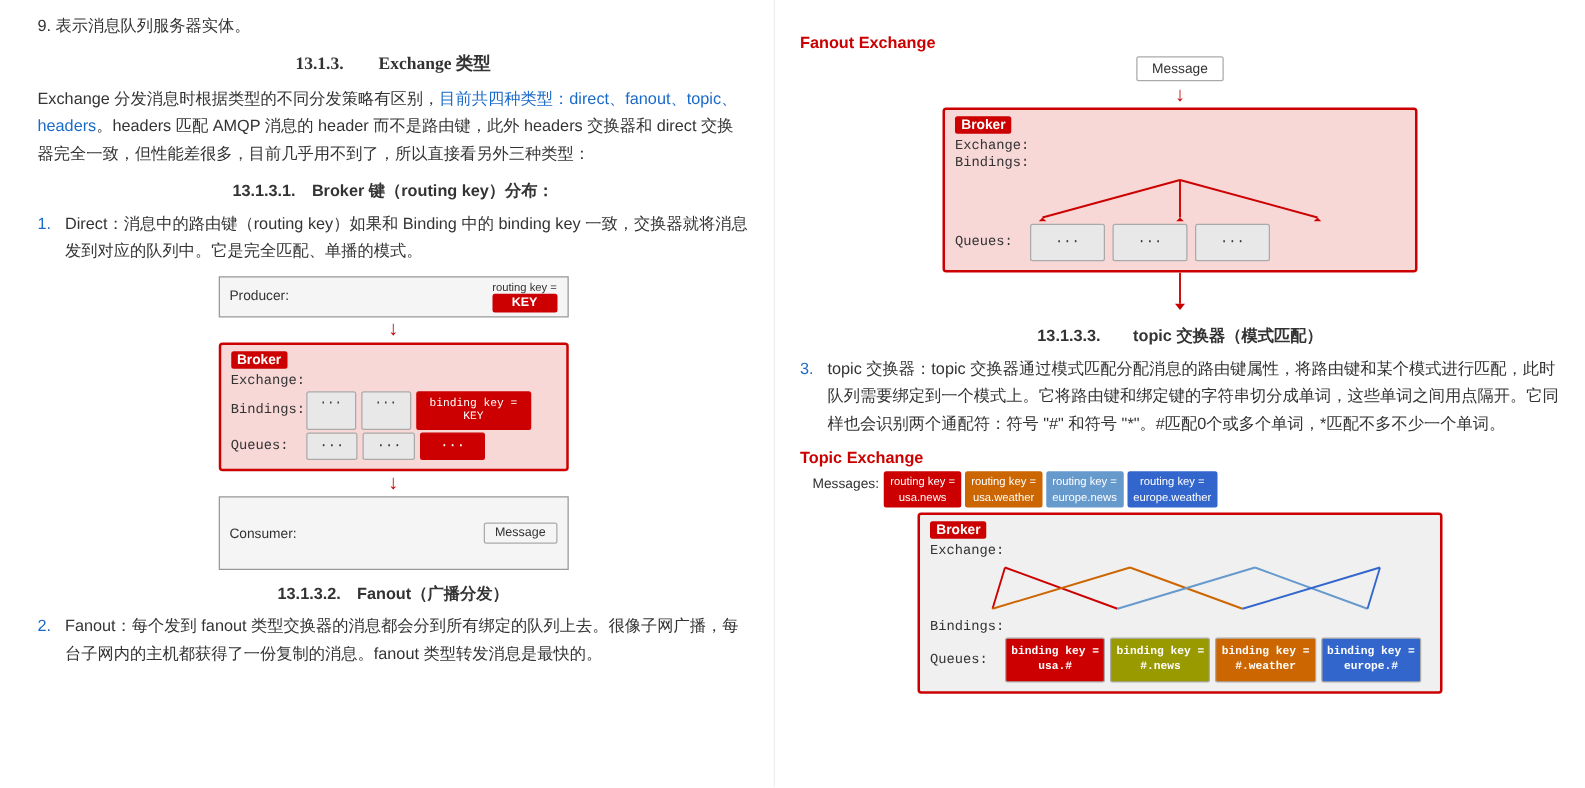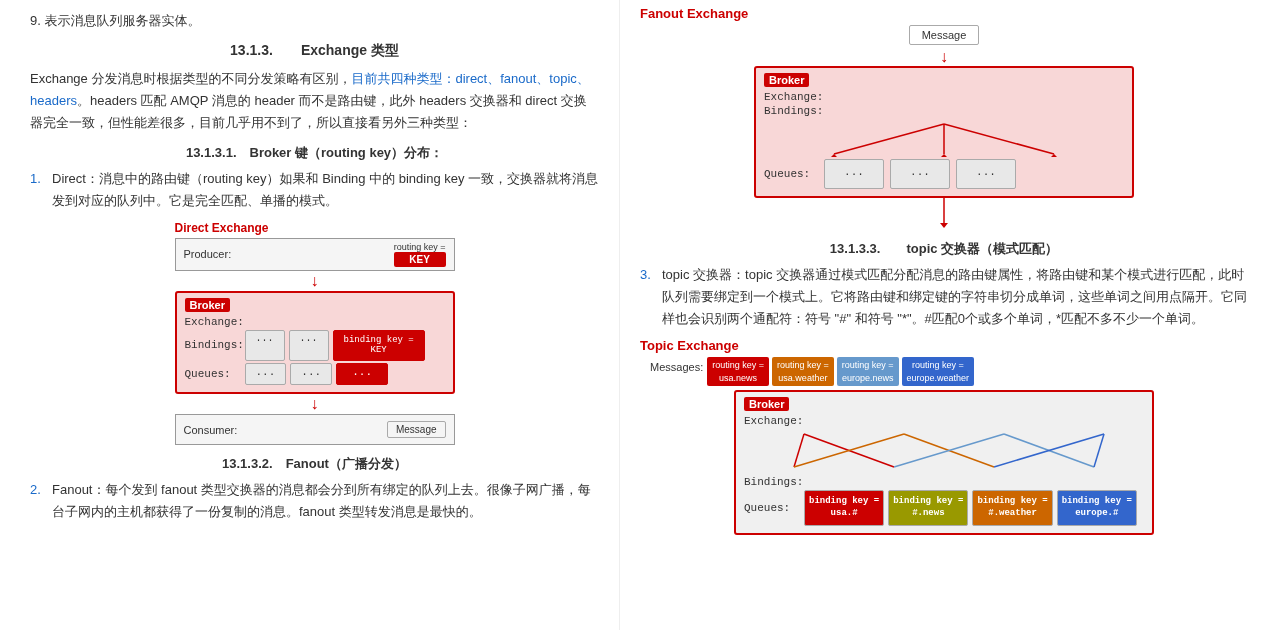--- a/index.html
+++ b/index.html
@@ -14,30 +14,31 @@
       overflow: hidden;
     }
     .left-panel {
       width: 620px;
       padding: 10px 20px 10px 30px;
       overflow-y: auto;
       border-right: 1px solid #eee;
     }
     .right-panel {
       width: 648px;
-      padding: 6px 20px;
+      padding: 26px 20px;
       overflow-y: auto;
     }
 
     .section-title {
       font-size: 14px;
       font-weight: bold;
       text-align: center;
       margin: 10px 0 8px;
       color: #333;
+      font-family: Liberation Serif, serif;
     }
     .sub-section-title {
       font-size: 13px;
       font-weight: bold;
       text-align: center;
       margin: 10px 0 6px;
       color: #333;
     }
     .text-block {
       line-height: 1.7;
@@ -137,21 +138,21 @@
       background: #cc0000;
       color: #fff;
       border-color: #cc0000;
     }
     .binding-key-box {
       font-size: 9px;
       line-height: 1.2;
     }
     .consumer-box {
       border: 1.5px solid #999;
-      padding: 6px 8px;
+      padding: 20px 8px;
       text-align: center;
       font-size: 11px;
       background: #f5f5f5;
       margin-top: 2px;
       display: flex;
       align-items: center;
       justify-content: space-between;
     }
     .message-box {
       background: #f5f5f5;
@@ -265,21 +266,20 @@
   </div>
 
   <div class="sub-section-title">13.1.3.1.　Broker 键（routing key）分布：</div>
 
   <div class="numbered-item">
     <div class="num link-text">1.</div>
     <div class="content">Direct：消息中的路由键（routing key）如果和 Binding 中的 binding key 一致，交换器就将消息发到对应的队列中。它是完全匹配、单播的模式。</div>
   </div>
 
   <div class="diagram-container">
-    <div class="diagram-title">Direct Exchange</div>
 
     <div class="producer-box">
       <span>Producer:</span>
       <div style="text-align:center;">
         <div style="font-size:9px;">routing key =</div>
         <div class="routing-key-badge">KEY</div>
       </div>
     </div>
 
     <div class="diagram-arrow">↓</div>

